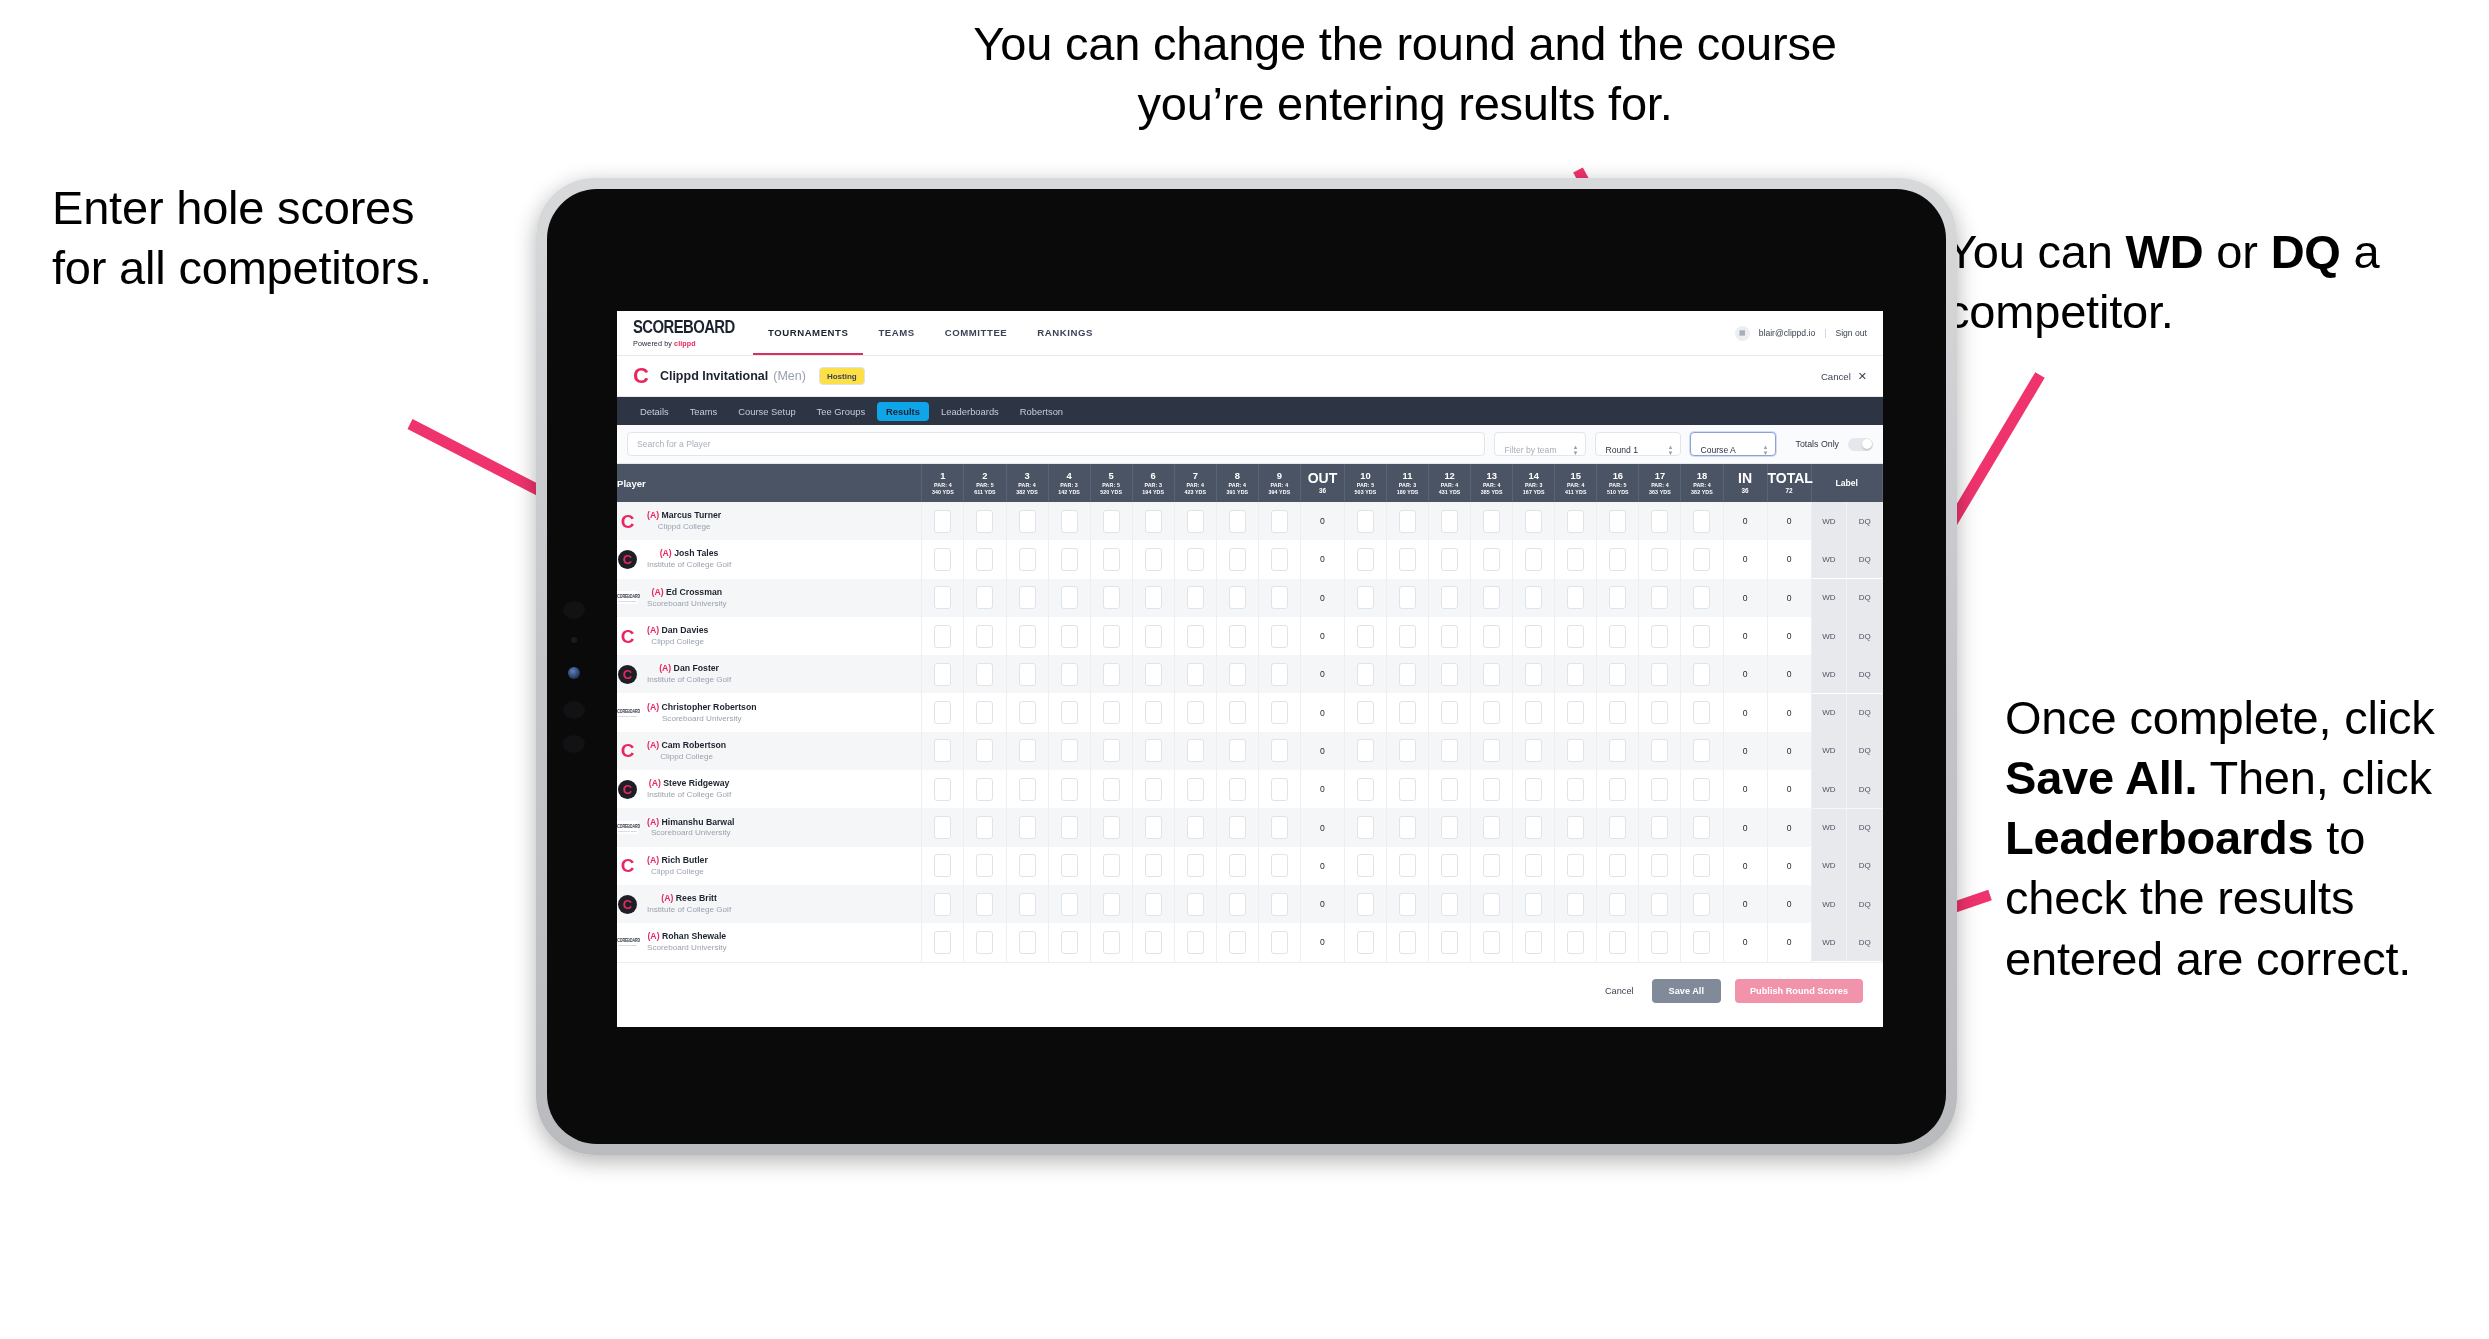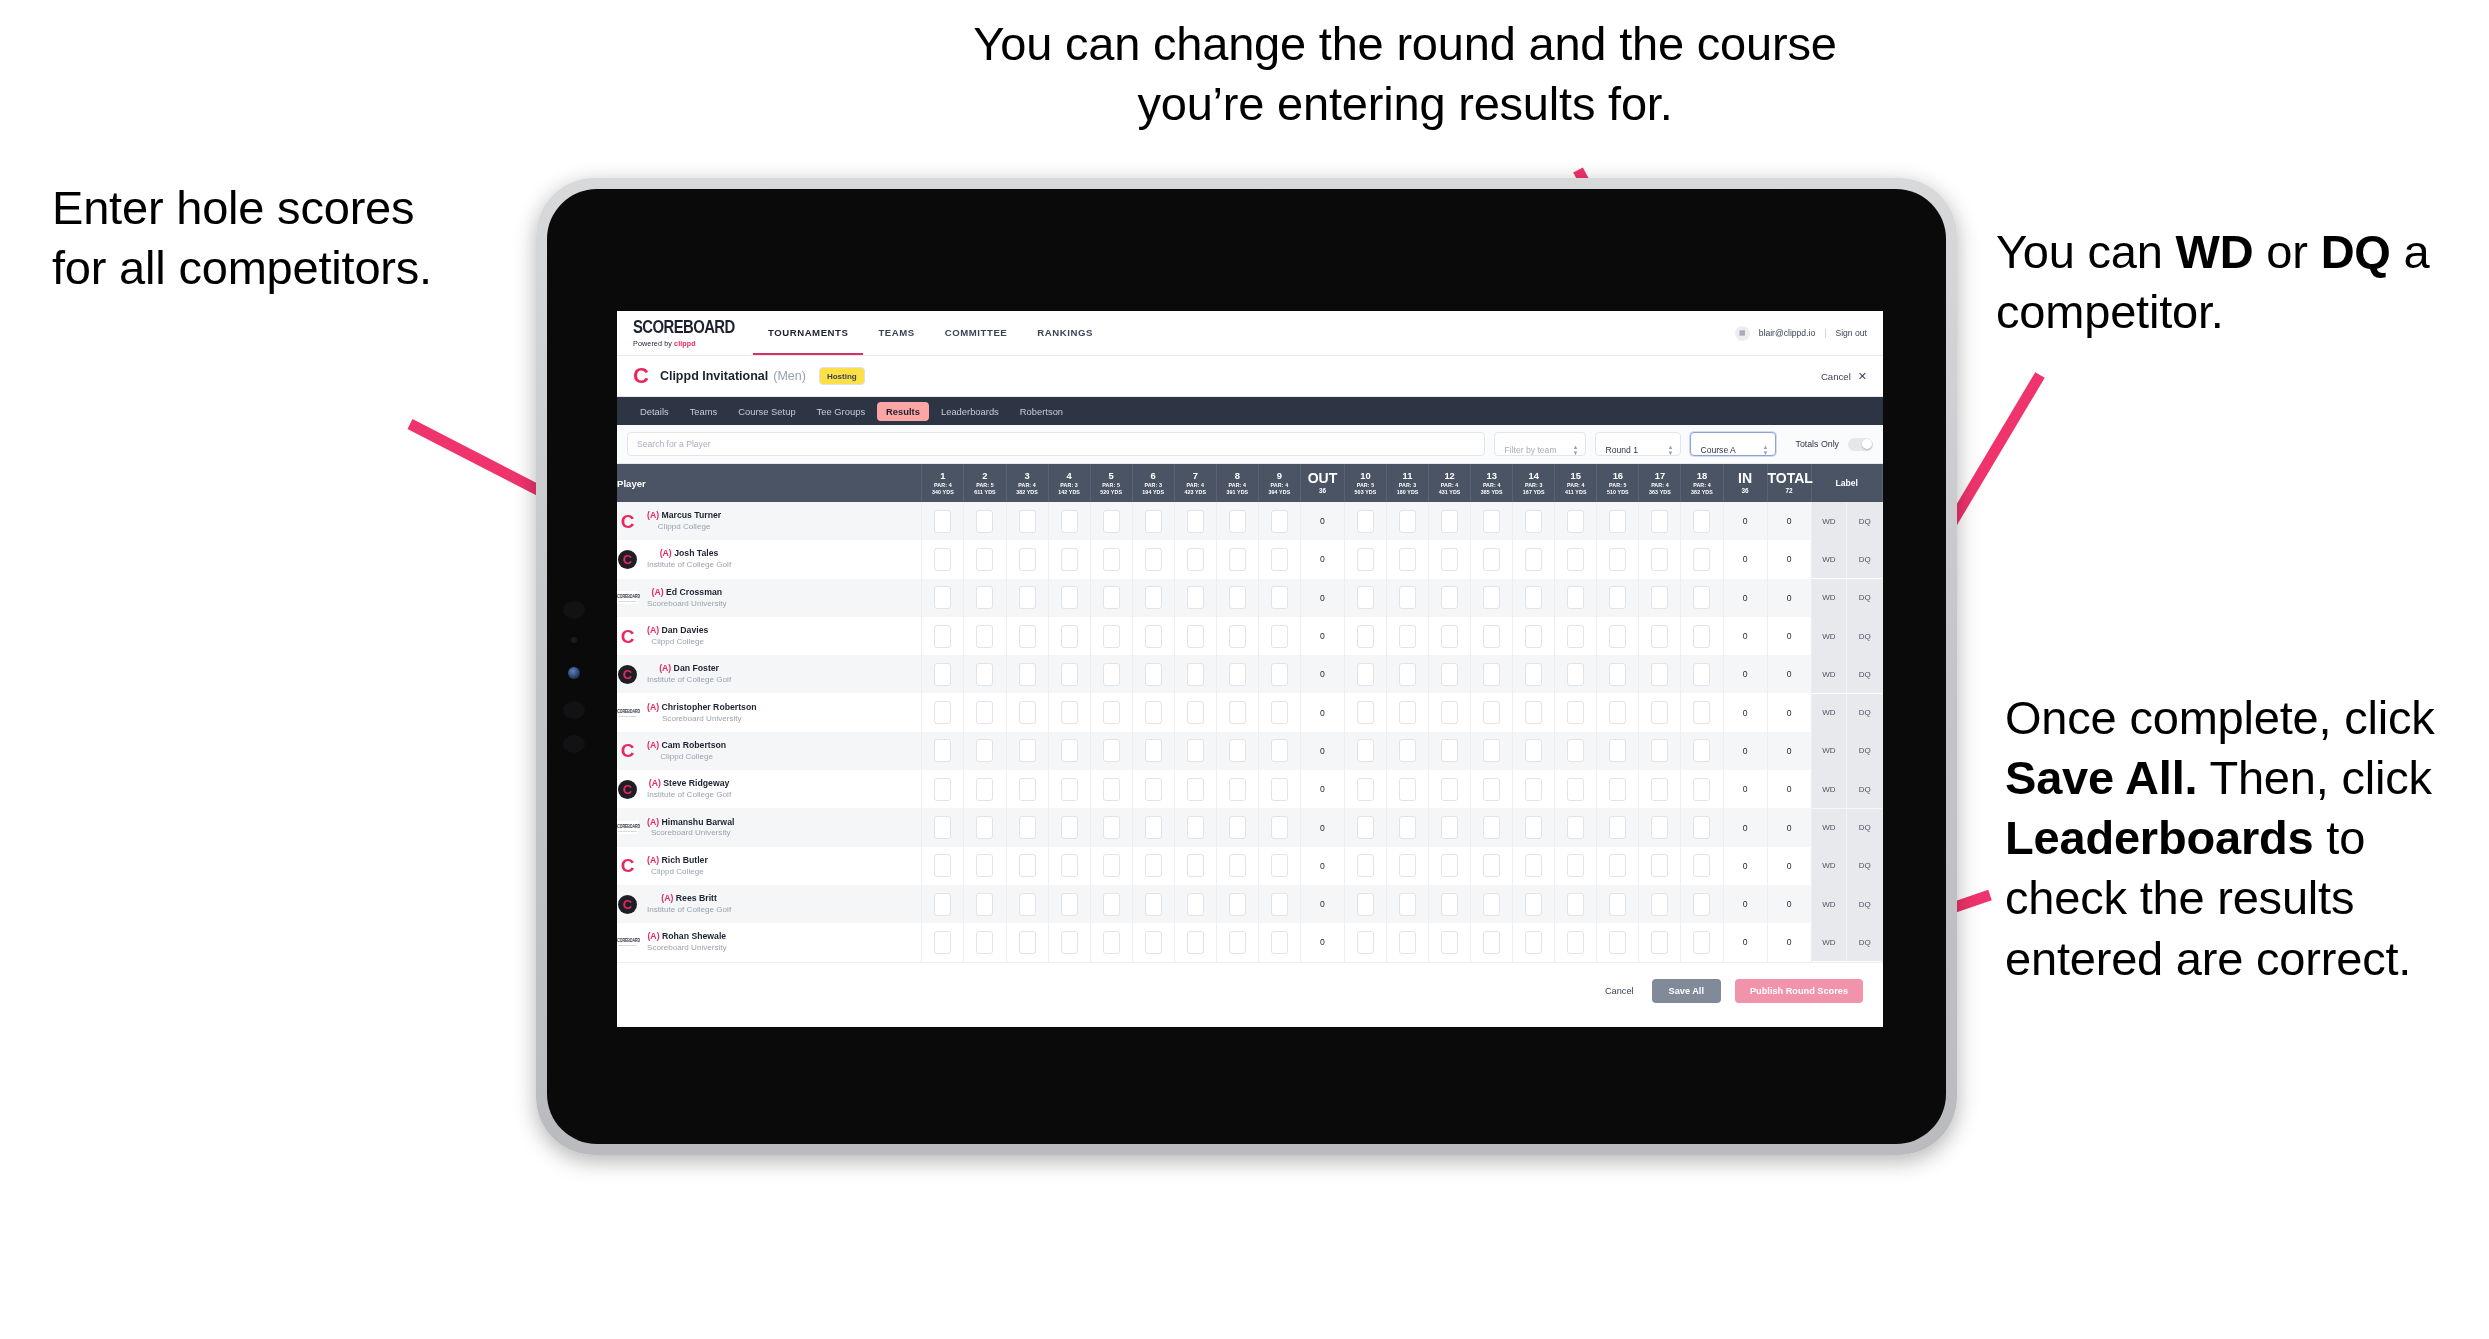--- a/index.html
+++ b/index.html
@@ -18,21 +18,21 @@
     font-family:"Liberation Sans", sans-serif;
     font-size:47px;
     line-height:1.28;
     font-weight:400;
     letter-spacing:-0.2px;
   }
   .callout b{font-weight:700;}
 
   #ann-top{ left:905px; top:14px; width:1000px; text-align:center; }
   #ann-left{ left:52px; top:178px; width:400px; }
-  #ann-right-top{ left:1996px; top:222px; width:470px; }
+  #ann-right-top{ left:1946px; top:222px; width:470px; }
   #ann-right-bottom{ left:2005px; top:688px; width:490px; }
 
   
   .arrow-svg{position:absolute;left:0;top:0;width:2489px;height:1339px;pointer-events:none;}
 
   
   #tablet{
     position:absolute;
     left:536px; top:178px;
     width:1421px; height:977px;
@@ -118,21 +118,21 @@
 
   
   .subnav{
     height:28px;background:#2d3444;display:flex;align-items:center;
     padding:0 14px;gap:3px;
   }
   .subnav-item{
     font-size:9.4px;color:#c7ccd6;padding:4px 9px;border-radius:4px;cursor:pointer;
     white-space:nowrap;
   }
-  .subnav-item.active{background:#fca5a5;color:#1c2230;font-weight:600;}
+  .subnav-item.active{background:#0ea5e9;color:#1c2230;font-weight:600;}
 
   
   .filterbar{
     height:38px;background:#fafbfc;border-bottom:1px solid #e6e8ec;
     display:flex;align-items:center;padding:0 10px;gap:9px;
   }
   .search-input{
     flex:1;height:22px;border:1px solid #e2e5ea;border-radius:4px;background:#fff;
     display:flex;align-items:center;padding:0 9px;
     font-size:8.6px;color:#a8aeba;

